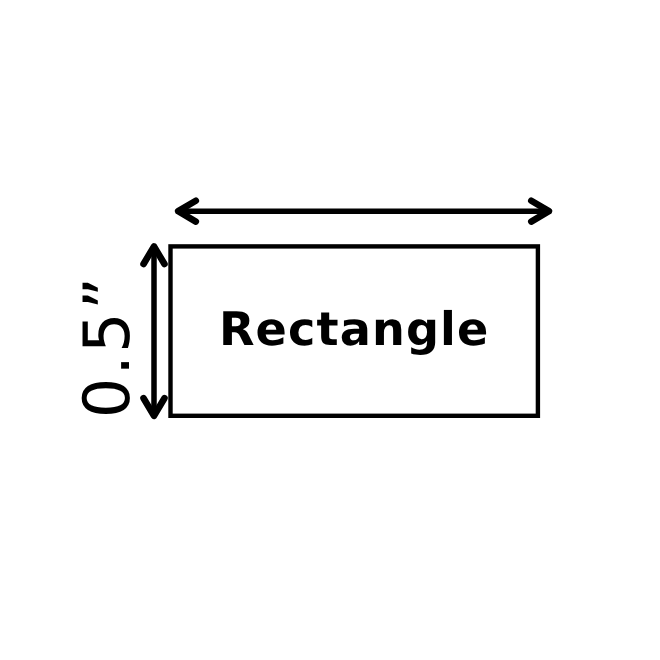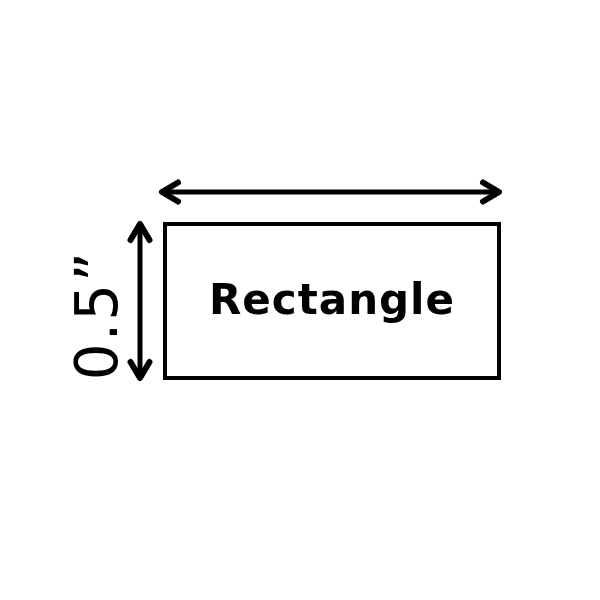--- a/index.html
+++ b/index.html
@@ -20,21 +20,21 @@
     left: 157px;
     top: 177px;
   }
   .height-arrow {
     position: absolute;
     left: 125px;
     top: 220px;
   }
   .shape-rect {
     position: absolute;
-    left: 163px;
+    left: 153px;
     top: 222px;
     width: 330px;
     height: 150px;
     border: 4px solid #000000;
     background: #ffffff;
     display: flex;
     align-items: center;
     justify-content: center;
     box-sizing: content-box;
   }

